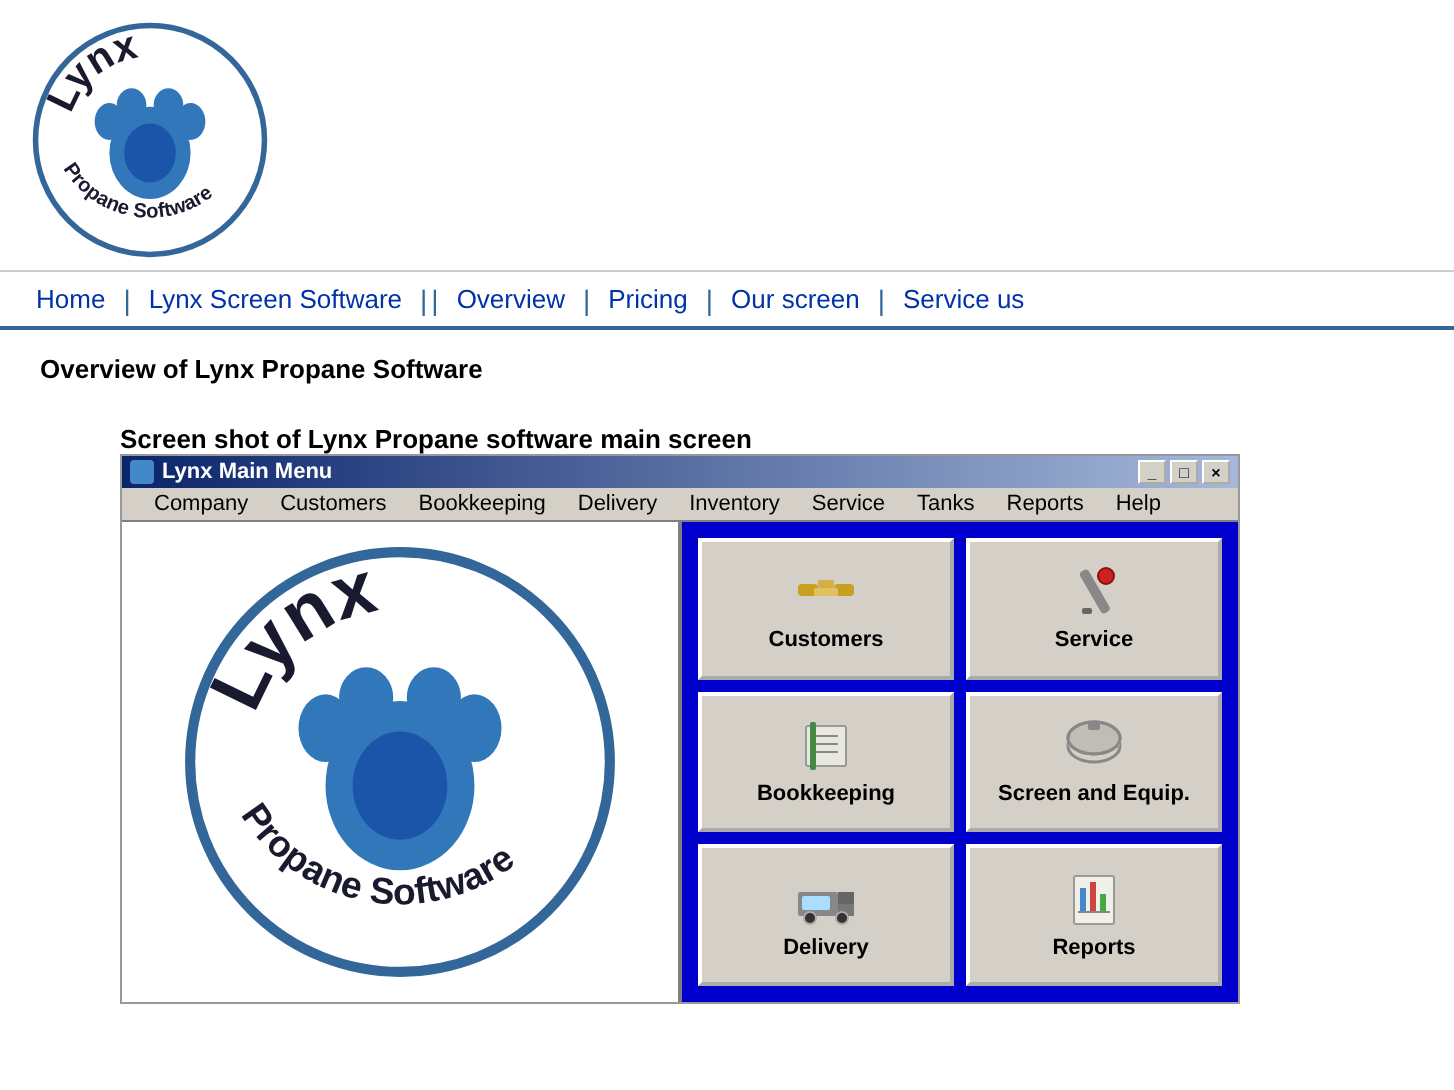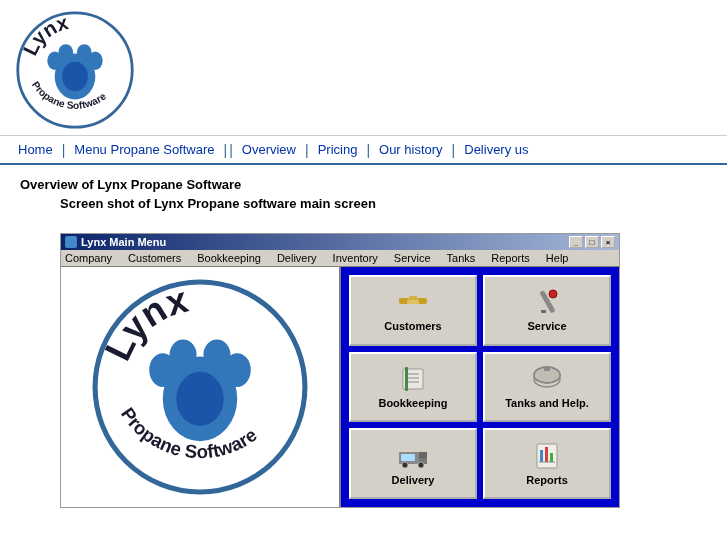--- a/index.html
+++ b/index.html
@@ -48,26 +48,26 @@
     }
 
     
     .main-content {
       padding: 12px 20px;
     }
     .page-subtitle {
       font-size: 13px;
       font-weight: bold;
       color: #000;
-      margin-bottom: 4px;
+      margin-bottom: 20px;
     }
     .screenshot-label {
       font-size: 13px;
       font-weight: bold;
-      margin-bottom: 22px;
+      margin-bottom: 0;
       margin-left: 40px;
     }
 
     
     .screenshot-wrapper {
       margin-left: 40px;
       border: 1px solid #999;
       width: 560px;
       background: #d4d0c8;
       font-family: 'Tahoma', Arial, sans-serif;
@@ -100,21 +100,21 @@
       font-size: 8px;
       display: flex; align-items: center; justify-content: center;
       cursor: pointer;
       color: #000;
     }
 
     
     .win-menubar {
       background: #d4d0c8;
       border-bottom: 1px solid #808080;
-      padding: 1px 0;
+      padding: 1px 12px;
       display: flex;
       gap: 8px;
       font-size: 11px;
     }
     .win-menu-item {
       padding: 1px 4px;
       cursor: pointer;
     }
 
     
@@ -195,30 +195,30 @@
       <text font-size="11" font-weight="bold" font-family="Arial" fill="#1a1a2e">
         <textPath href="#arcBottom" startOffset="5%">Propane Software</textPath>
       </text>
     </svg>
   </div>
 </div>
 
 <nav class="navbar">
   <a class="nav-item">Home</a>
   <span class="nav-divider">|</span>
-  <a class="nav-item">Menu Propane Software</a>
+  <a class="nav-item">Lynx Screen Software</a>
   <span class="nav-divider">|</span>
   <span class="nav-divider">|</span>
   <a class="nav-item">Overview</a>
   <span class="nav-divider">|</span>
   <a class="nav-item">Pricing</a>
   <span class="nav-divider">|</span>
-  <a class="nav-item">Our history</a>
-  <span class="nav-divider">|</span>
-  <a class="nav-item">Delivery us</a>
+  <a class="nav-item">Our screen</a>
+  <span class="nav-divider">|</span>
+  <a class="nav-item">Service us</a>
 </nav>
 
 <div class="main-content">
   <p class="page-subtitle">Overview of Lynx Propane Software</p>
 
   <p class="screenshot-label">Screen shot of Lynx Propane software main screen</p>
 
   <div class="screenshot-wrapper">
 
     <div class="win-titlebar">
@@ -313,21 +313,21 @@
 
             <svg width="32" height="28" viewBox="0 0 32 28" xmlns="http://www.w3.org/2000/svg">
               <ellipse cx="16" cy="14" rx="13" ry="8" fill="#d4d0c8" stroke="#888" stroke-width="1.5"></ellipse>
               <ellipse cx="16" cy="10" rx="13" ry="8" fill="#c0bdb5" stroke="#888" stroke-width="1.5"></ellipse>
               <rect x="3" y="10" width="26" height="4" fill="#c0bdb5"></rect>
               <ellipse cx="16" cy="10" rx="13" ry="8" fill="none" stroke="#888" stroke-width="1.5"></ellipse>
               <line x1="10" y1="6" x2="10" y2="6" stroke="#666" stroke-width="2"></line>
               <rect x="13" y="2" width="6" height="4" rx="1" fill="#888"></rect>
             </svg>
           </div>
-          <span>Tanks and Help.</span>
+          <span>Screen and Equip.</span>
         </div>
 
         <div class="app-btn">
           <div class="app-btn-icon">
 
             <svg width="32" height="28" viewBox="0 0 32 28" xmlns="http://www.w3.org/2000/svg">
               <rect x="2" y="10" width="20" height="12" rx="1" fill="#888"></rect>
               <polygon points="22,10 30,10 30,16 22,16" fill="#666"></polygon>
               <rect x="22" y="16" width="8" height="6" fill="#777"></rect>
               <circle cx="8" cy="23" r="3" fill="#333" stroke="#aaa" stroke-width="1"></circle>

